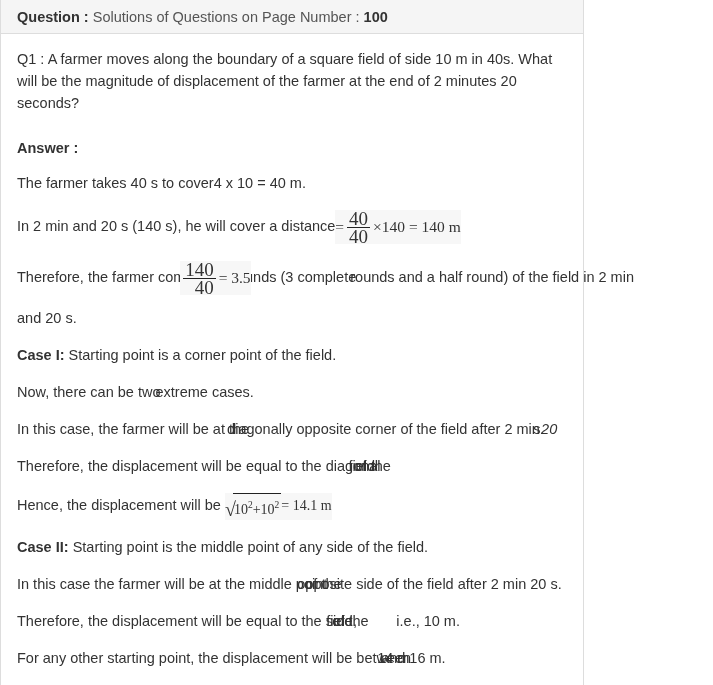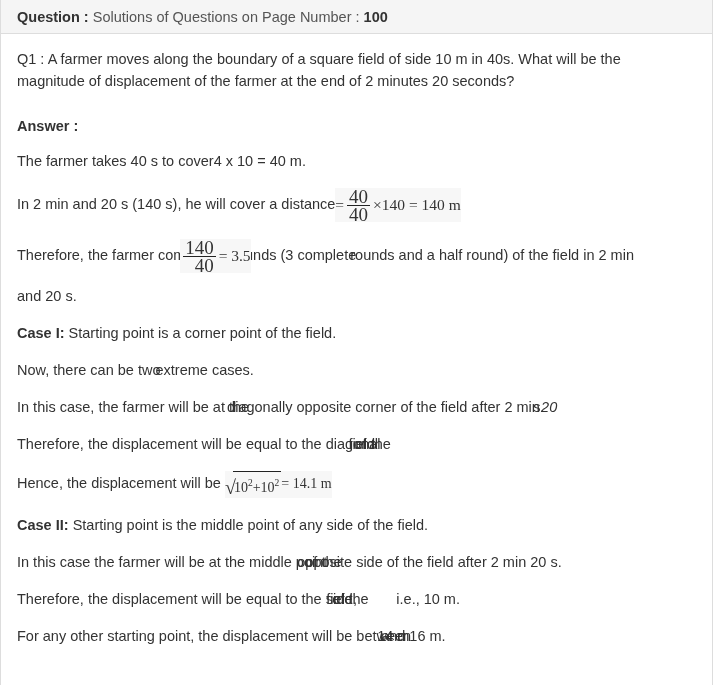--- a/index.html
+++ b/index.html
@@ -8,21 +8,21 @@
     background: #ffffff;
   }
   body {
     width: 713px;
     height: 685px;
     font-family: "Liberation Sans", sans-serif;
     color: #333333;
     overflow: hidden;
   }
   .page {
-    width: 713px;
+    width: 584px;
     height: 685px;
     box-sizing: border-box;
     border-left: 1px solid #dddddd;
     border-right: 1px solid #dddddd;
     background: #ffffff;
     position: relative;
   }
   .qheader {
     box-sizing: border-box;
     background: #f5f5f5;

